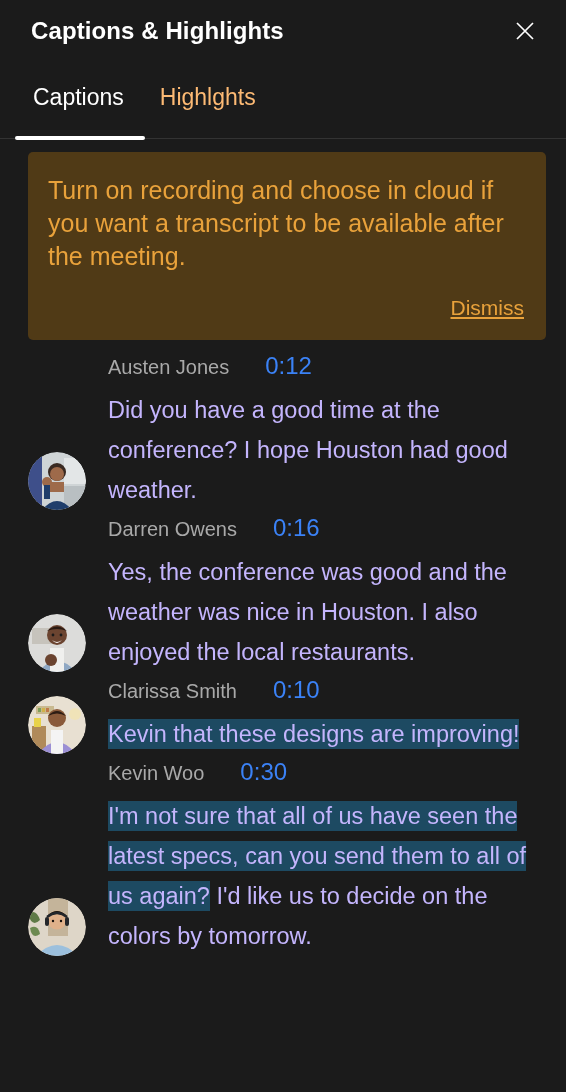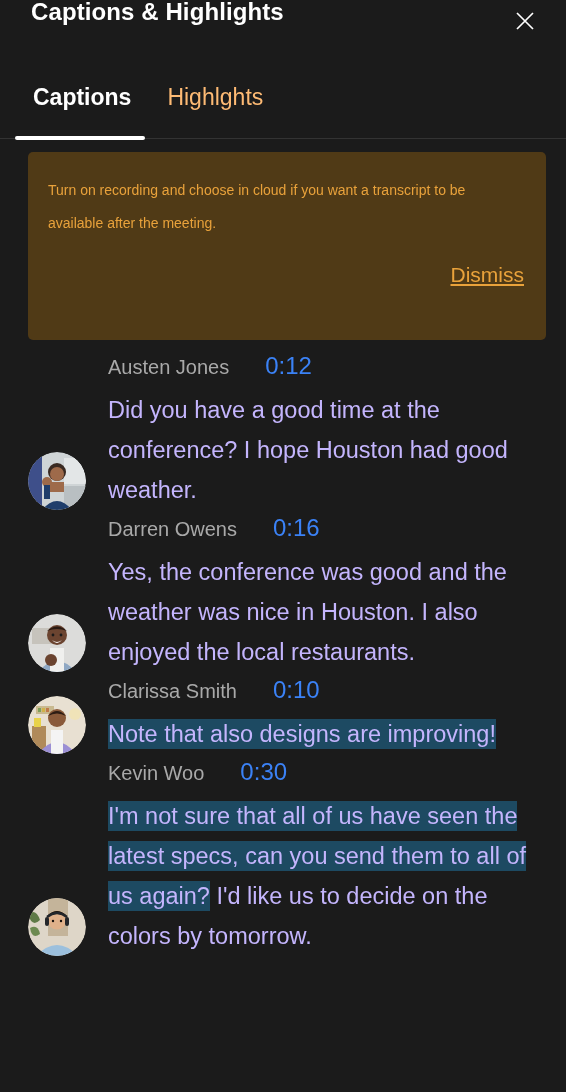--- a/index.html
+++ b/index.html
@@ -20,21 +20,21 @@
     height: 1092px;
     position: relative;
     overflow: hidden;
     background: #1b1b1b;
   }
 
   
   .header {
     height: 62px;
     display: flex;
-    align-items: flex-start;
+    align-items: center;
     justify-content: space-between;
     padding: 0 20px 0 31px;
   }
   .header-title {
     font-size: 24px;
     font-weight: bold;
     color: #ffffff;
     letter-spacing: 0.1px;
     line-height: 1;
   }
@@ -60,21 +60,21 @@
     align-items: flex-start;
   }
   .tab {
     position: relative;
     font-size: 23px;
     line-height: 1;
     padding: 24px 18px 0 18px;
     cursor: pointer;
     white-space: nowrap;
   }
-  .tab.active { color: #ffffff; font-weight: bold; }
+  .tab.active { color: #ffffff; }
   .tab.inactive { color: #fdba74; }
   .tab-underline {
     position: absolute;
     left: 15px;
     bottom: 0;
     width: 130px;
     height: 4px;
     background: #ffffff;
     border-radius: 2px;
   }
@@ -93,21 +93,21 @@
   }
   .banner {
     background: #503a16;
     border-radius: 5px;
     padding: 22px 22px 16px 20px;
     min-height: 188px;
     position: relative;
   }
   .banner-text {
     color: #e9a23b;
-    font-size: 14px;
+    font-size: 25px;
     line-height: 33px;
     max-width: 460px;
   }
   .banner-actions {
     display: flex;
     justify-content: flex-end;
     margin-top: 24px;
   }
   .dismiss-link {
     color: #e9a23b;
@@ -295,21 +295,21 @@
             <path d="M20 20 q9 -10 18 0 q-9 -5 -18 0 Z" fill="#2e1d14"></path>
           </g>
         </svg>
       </div>
       <div class="caption-body">
         <div class="caption-meta">
           <span class="speaker-name">Clarissa Smith</span>
           <span class="timestamp">0:10</span>
         </div>
         <div class="caption-text">
-          <span class="hl">Note that also designs are improving!</span>
+          <span class="hl">Kevin that these designs are improving!</span>
         </div>
       </div>
     </div>
 
     <div class="caption-item">
       <div class="avatar">
         <svg width="58" height="58" viewBox="0 0 58 58">
           <defs>
               <clipPath id="c4">
                 <circle cx="29" cy="29" r="29"></circle>

